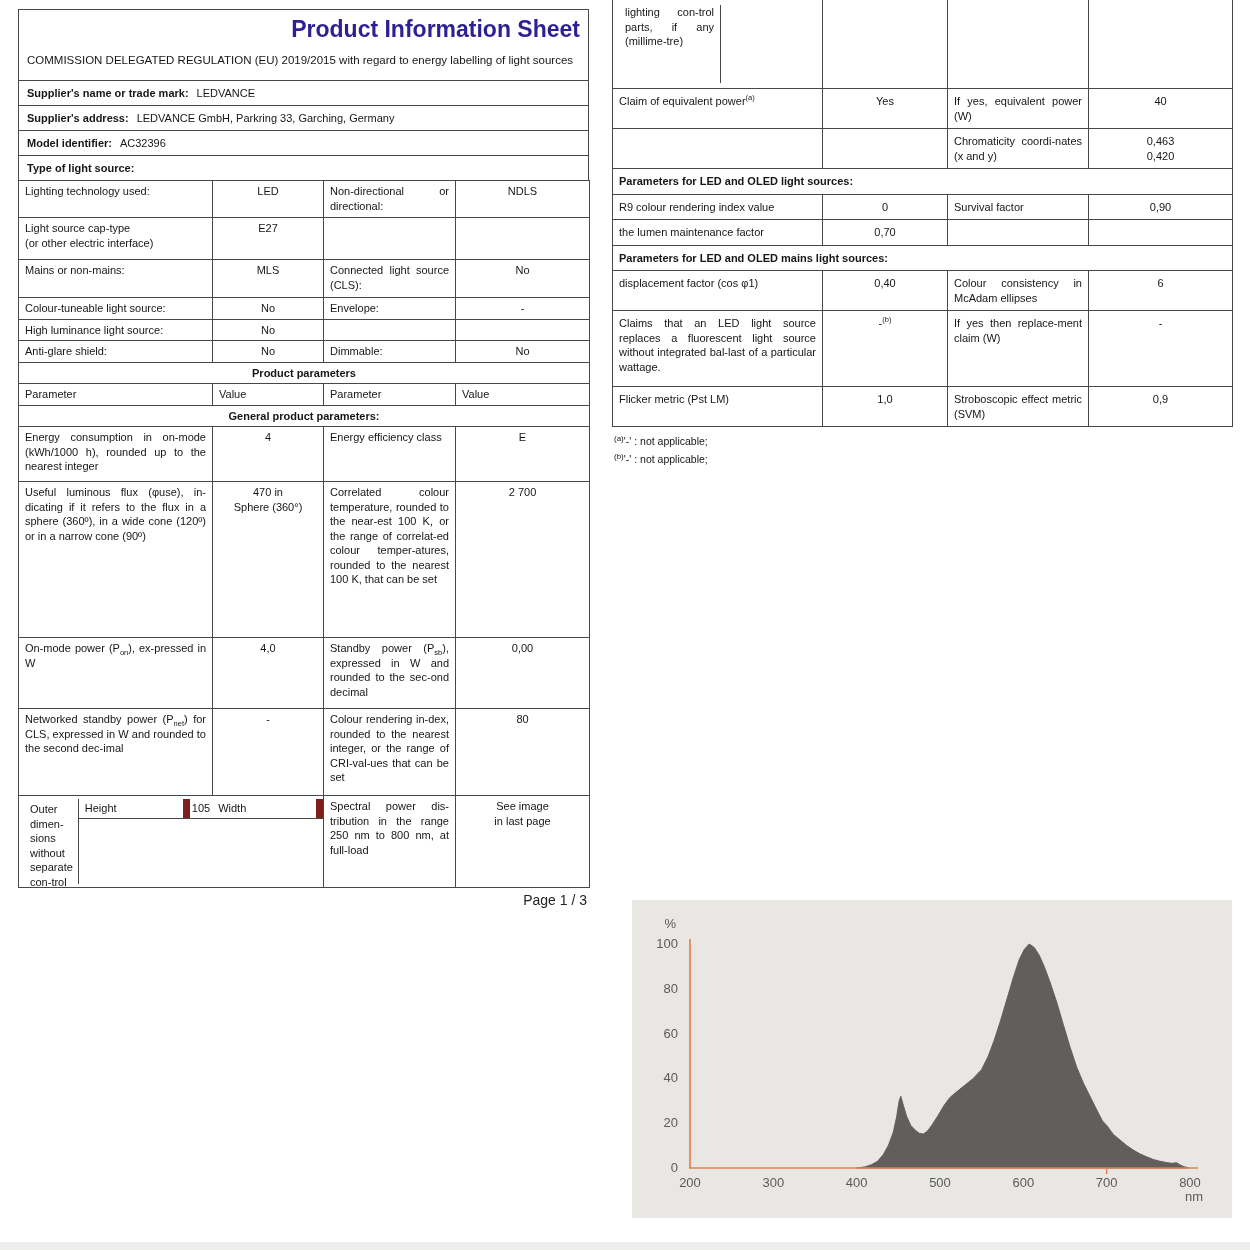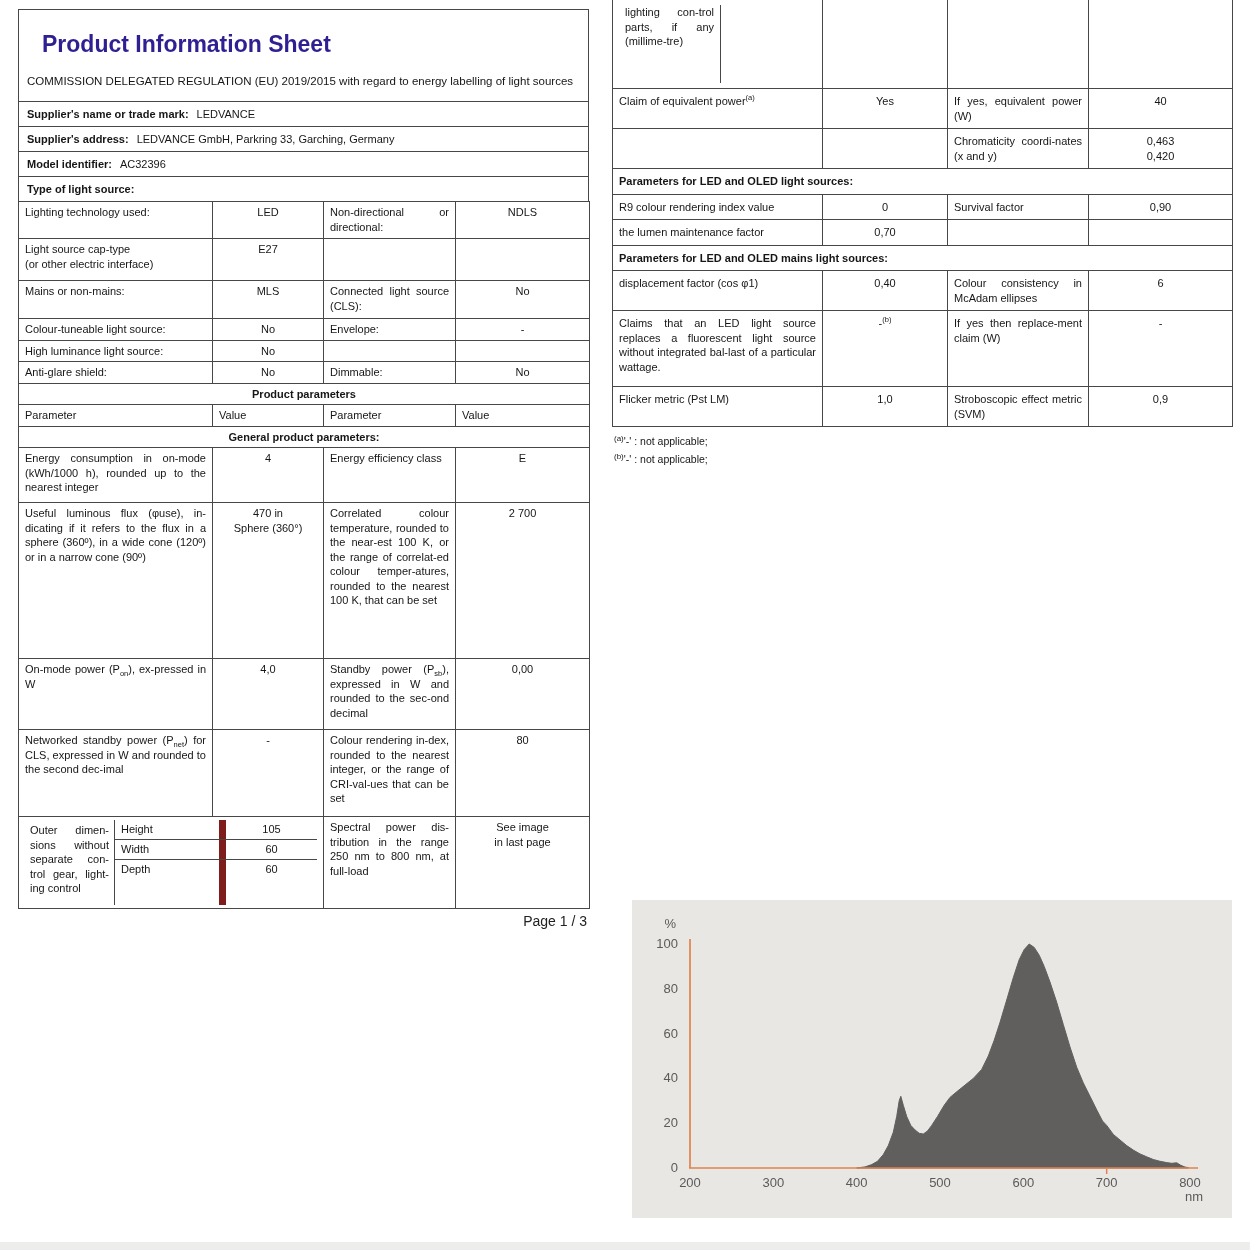--- a/index.html
+++ b/index.html
@@ -4,42 +4,42 @@
 <style>
   html,body{margin:0;padding:0;}
   body{
     width:1250px;height:1250px;position:relative;background:#ffffff;
     font-family:"Liberation Sans","DejaVu Sans",sans-serif;color:#161616;
   }
   
   .page-left{position:absolute;left:18px;top:10px;width:571px;}
   .box{border:1px solid #474747;margin-top:-1px;padding:5px 8px;box-sizing:border-box;background:#fff;}
   .title-box{padding:6px 8px 12px;}
-  .title-box h1{margin:15px;font-size:23px;font-weight:bold;color:#2e1f93;}
+  .title-box h1{margin:0;font-size:23px;font-weight:bold;color:#2e1f93;text-align:right;}
   .title-box p{margin:9px 0 0;font-size:11.5px;line-height:1.4;color:#161616;}
   .label-row{font-size:11px;padding:6px 8px;height:26px;}
   .label-row b{margin-right:8px;}
   table.doc{border-collapse:collapse;width:571px;margin-top:-1px;table-layout:fixed;}
   table.doc td{
     border:1px solid #474747;vertical-align:top;font-size:11px;line-height:1.32;
     padding:3px 6px;overflow:hidden;box-sizing:border-box;
   }
   td.p{text-align:justify;}
   td.v{text-align:center;}
   td.sec{text-align:center;font-weight:bold;}
   td.secl{font-weight:bold;text-align:left;}
   td.nopad{padding:0;}
   sub,sup{font-size:7.5px;line-height:0;}
   .cut-row td{border-bottom:none;}
   .page-num{text-align:right;font-size:14px;color:#222;padding:4px 2px 0 0;}
   
   .outer-flex{display:flex;height:85px;justify-content:space-between;}
   .outer-label{width:90px;border-right:1px solid #474747;padding:3px 5px;box-sizing:border-box;
     font-size:11px;line-height:1.32;text-align:justify;}
-  .sub{flex:1;display:flex;flex-direction:column;}
+  .sub{flex:1;display:flex;flex-direction:row;}
   .sub-row{display:flex;border-bottom:1px solid #474747;height:20px;box-sizing:border-box;}
   .sub-row.last{border-bottom:none;flex:1;}
   .sub-k{width:104px;box-sizing:border-box;padding:2px 6px;}
   .sub-v{flex:1;text-align:center;border-left:7px solid #7f1d1d;padding:2px;}
   
   .page-right{position:absolute;left:612px;top:0;width:620px;}
   table.rt{border-collapse:collapse;width:620px;table-layout:fixed;}
   table.rt td{
     border:1px solid #474747;vertical-align:top;font-size:11px;line-height:1.32;
     padding:5px 6px;overflow:hidden;box-sizing:border-box;

